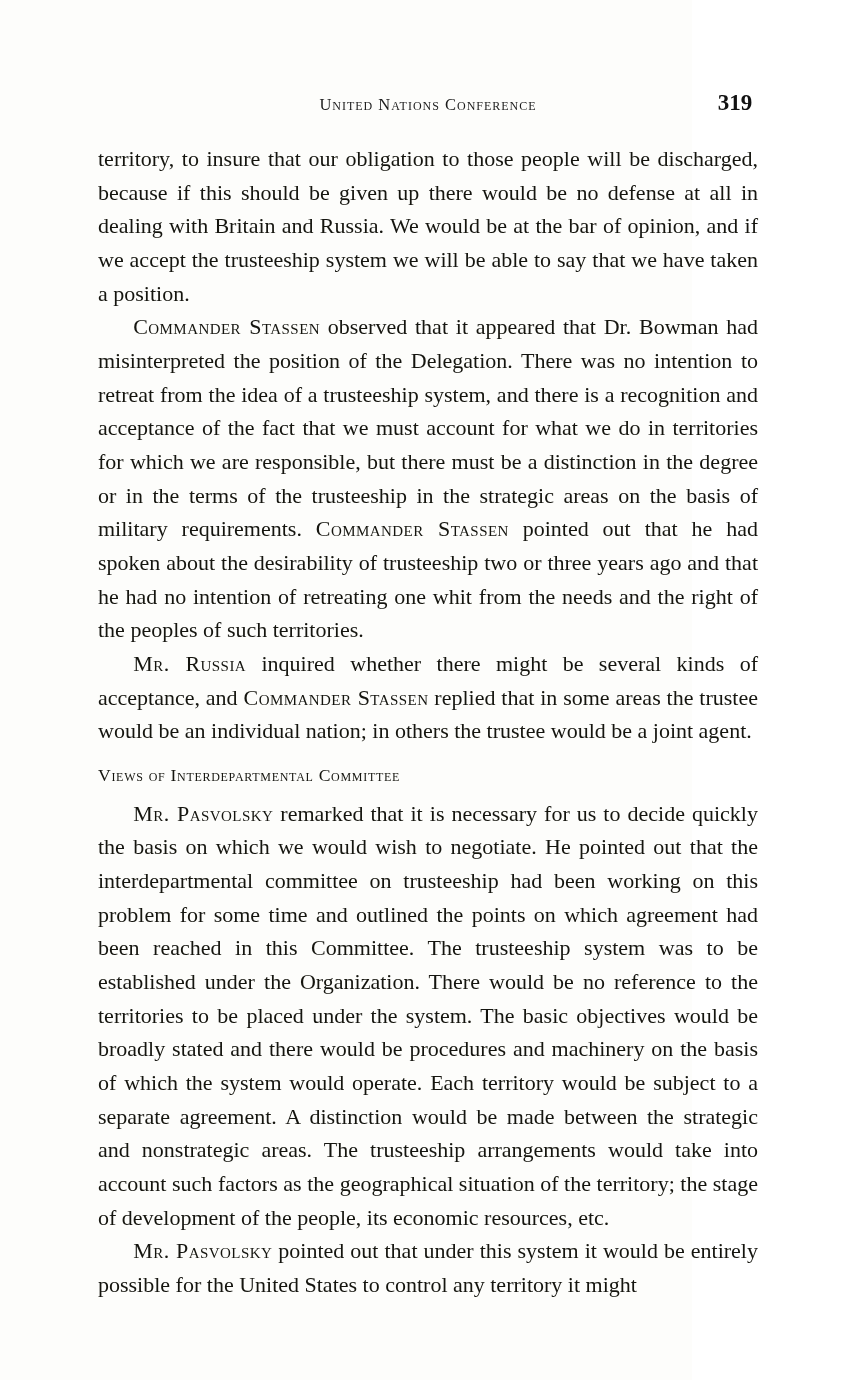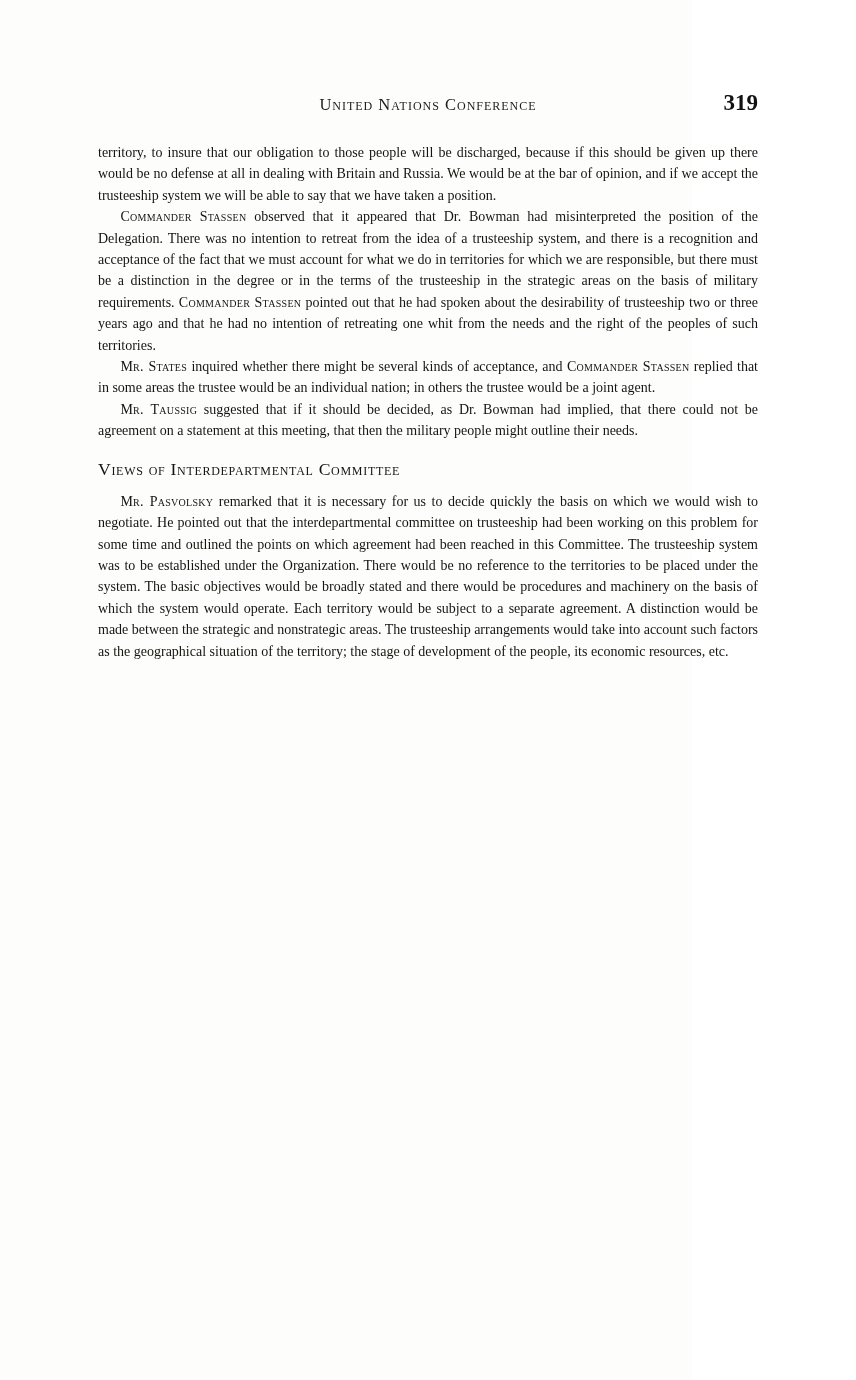--- a/index.html
+++ b/index.html
@@ -39,25 +39,25 @@
     font-size: 16.5px;
     letter-spacing: 0.06em;
     color: #1b1b1b;
     padding-left: 46px;
   }
   .folio {
     font-size: 23px;
     font-weight: bold;
     color: #111;
     min-width: 46px;
-    text-align: right;
+    text-align: center;
   }
   p.body-par {
     margin: 0;
-    font-size: 14px;
+    font-size: 22px;
     line-height: 1.53;
     text-align: justify;
     text-justify: inter-word;
     color: #15150f;
     hyphens: manual;
   }
   p.body-par.indent {
     text-indent: 1.6em;
   }
   .sc {
@@ -81,20 +81,20 @@
   <div class="page-inner">
 
     <div class="running-head">
       <div class="running-head-title">United Nations Conference</div>
       <div class="folio">319</div>
     </div>
 
     <div id="body-content">
         <p class="body-par"><span>territory, to insure that our obligation to those people will be discharged, because if this should be given up there would be no defense at all in dealing with Britain and Russia.  We would be at the bar of opinion, and if we accept the trusteeship system we will be able to say that we have taken a position.</span></p>
         <p class="body-par indent"><span class="sc">Commander Stassen</span><span> observed that it appeared that Dr. Bowman had misinterpreted the position of the Delegation.  There was no intention to retreat from the idea of a trusteeship system, and there is a recognition and acceptance of the fact that we must account for what we do in territories for which we are responsible, but there must be a distinction in the degree or in the terms of the trusteeship in the strategic areas on the basis of military requirements.  </span><span class="sc">Commander Stassen</span><span> pointed out that he had spoken about the desirability of trusteeship two or three years ago and that he had no intention of retreating one whit from the needs and the right of the peoples of such territories.</span></p>
-        <p class="body-par indent"><span class="sc">Mr. States</span><span> inquired whether there might be several kinds of acceptance, and </span><span class="sc">Commander Stassen</span><span> replied that in some areas the trustee would be an individual nation; in others the trustee would be a joint agent.</span></p>
-        <p class="body-par indent"><span class="sc">Mr. Taussig</span><span> suggested that if it should be decided, as Dr. Bowman had implied, that there could not be agreement on a statement at this meeting, that then the military people might outline their needs.</span></p>
+        <p class="body-par indent"><span class="sc">Mr. Russia</span><span> inquired whether there might be several kinds of acceptance, and </span><span class="sc">Commander Stassen</span><span> replied that in some areas the trustee would be an individual nation; in others the trustee would be a joint agent.</span></p>
         <h2 class="section-head">Views of Interdepartmental Committee</h2>
         <p class="body-par indent"><span class="sc">Mr. Pasvolsky</span><span> remarked that it is necessary for us to decide quickly the basis on which we would wish to negotiate.  He pointed out that the interdepartmental committee on trusteeship had been working on this problem for some time and outlined the points on which agreement had been reached in this Committee.  The trusteeship system was to be established under the Organization.  There would be no reference to the territories to be placed under the system.  The basic objectives would be broadly stated and there would be procedures and machinery on the basis of which the system would operate.  Each territory would be subject to a separate agreement.  A distinction would be made between the strategic and nonstrategic areas.  The trusteeship arrangements would take into account such factors as the geographical situation of the territory; the stage of development of the people, its economic resources, etc.</span></p>
+        <p class="body-par indent"><span class="sc">Mr. Pasvolsky</span><span> pointed out that under this system it would be entirely possible for the United States to control any territory it might</span></p>
       </div>
 
   </div>
 </div>
 
 </body></html>

